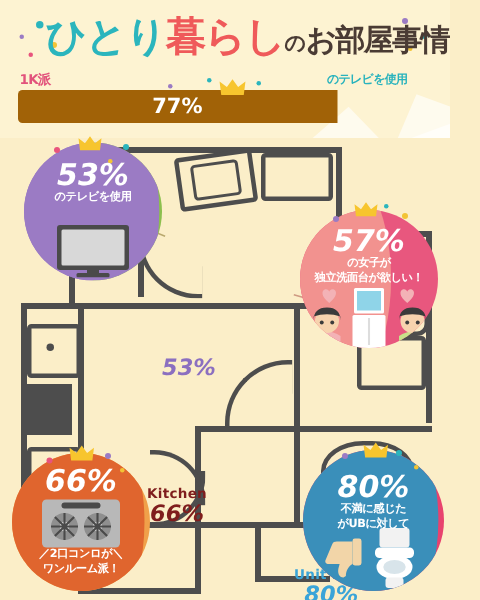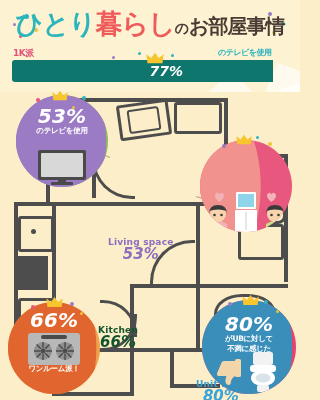--- a/index.html
+++ b/index.html
@@ -15,48 +15,48 @@
   .burst{position:absolute;left:0;top:0;width:300px;height:92px;overflow:hidden;background:#fdf3d2;}
   .burst .ray{position:absolute;left:150px;top:96px;width:300px;height:0;
     border-left:16px solid transparent;border-right:16px solid transparent;
     border-bottom:300px solid #ffffff;opacity:.62;transform-origin:50% 100%;}
   .headerband{position:absolute;left:0;top:0;width:300px;height:92px;overflow:hidden;}
 
   
   .dot{position:absolute;border-radius:50%;}
 
   
-  .title{position:absolute;left:0;top:6px;width:300px;text-align:center;white-space:nowrap;}
+  .title{position:absolute;left:0;top:6px;width:300px;text-align:center;white-space:nowrap;padding-left:15px;}
   .t-hitori{font-size:27px;font-weight:bold;color:#2bb5bd;letter-spacing:-1px;}
   .t-kurashi{font-size:27px;font-weight:bold;color:#ef5a5a;letter-spacing:-1px;}
   .t-no{font-size:14px;font-weight:bold;color:#4a3b34;}
   .t-rest{font-size:20px;font-weight:bold;color:#4a3b34;letter-spacing:-1px;}
 
   
   .lbl-1k{position:absolute;left:13px;top:47px;font-size:9px;font-weight:bold;color:#e2537c;letter-spacing:-.5px;}
   .lbl-one{position:absolute;left:218px;top:47px;font-size:8px;font-weight:bold;color:#29b3bd;letter-spacing:-.5px;}
   .bar{position:absolute;left:12px;top:60px;width:276px;height:22px;border-radius:3px;overflow:hidden;display:flex;}
-  .bar .seg-a{flex:0 0 77%;background:#0f766e;color:#fff;display:flex;align-items:center;justify-content:center;
-    font-size:14px;font-weight:bold;font-style:italic;padding-left:48px;}
+  .bar .seg-a{flex:0 0 77%;background:#a16207;color:#fff;display:flex;align-items:center;justify-content:center;
+    font-size:14px;font-weight:bold;}
   .bar .seg-b{flex:0 0 23%;background:#2fb6c2;color:#fff;display:flex;align-items:center;justify-content:center;
     font-size:13px;font-weight:bold;font-style:italic;}
   .crown{position:absolute;left:146px;top:52px;width:18px;height:12px;}
 
   
   .fp{position:absolute;left:0;top:88px;width:300px;height:312px;}
   .wall{position:absolute;background:#4d4d4d;}
   .furn{position:absolute;border:3px solid #4d4d4d;border-radius:3px;background:#fbeec8;}
   .arcdoor{position:absolute;border:3px solid #4d4d4d;background:transparent;}
 
   
   .rl{position:absolute;text-align:center;line-height:1.05;}
   .rl .nm{display:block;font-size:9px;font-weight:bold;letter-spacing:.2px;}
   .rl .pc{display:block;font-size:15px;font-weight:bold;font-style:italic;}
   .rl-living{left:108px;top:150px;color:#8b6fc0;}
-  .rl-kitchen{left:98px;top:238px;color:#14532d;text-align:center;}
+  .rl-kitchen{left:98px;top:238px;color:#7f1d1d;text-align:center;}
   .rl-unitbath{left:196px;top:292px;color:#3aa4d8;}
 
   .leader{position:absolute;background:#b9a96f;height:1px;transform-origin:0 0;}
   .leader.p{background:#cf9a82;}
   .leader.o{background:#e8a06e;}
 
   
   .bub{position:absolute;border-radius:50%;overflow:hidden;}
   .bub .half{position:absolute;top:0;width:50%;height:100%;}
   .bub .txt{position:absolute;left:0;width:100%;text-align:center;color:#fff;z-index:3;}
@@ -156,21 +156,20 @@
     <div class="wall" style="left:52px;top:260px;width:4px;height:48px;"></div>
     <div class="wall" style="left:130px;top:260px;width:4px;height:48px;"></div>
     <div class="wall" style="left:52px;top:304px;width:82px;height:4px;"></div>
     <div class="arcdoor" style="left:100px;top:212px;width:34px;height:34px;border-radius:0 34px 0 0;border-bottom:none;border-left:none;"></div>
     <div class="arcdoor" style="left:100px;top:226px;width:34px;height:34px;border-radius:0 0 34px 0;border-top:none;border-left:none;"></div>
 
     <div class="wall" style="left:170px;top:264px;width:4px;height:36px;"></div>
     <div class="wall" style="left:170px;top:296px;width:50px;height:4px;"></div>
 
     <div class="rl rl-living">
-      <span class="nm">Living space</span>
       <span class="pc">53%</span>
     </div>
     <div class="rl rl-kitchen">
       <span class="nm">Kitchen</span>
       <span class="pc">66%</span>
     </div>
     <div class="rl rl-unitbath">
       <span class="nm">Unit Bath</span>
       <span class="pc">80%</span>
     </div>
@@ -201,20 +200,25 @@
   <svg class="crown-s" style="left:52px;top:90px;width:16px;height:11px;" viewBox="0 0 24 16">
     <path d="M2 15 L0.5 3 L7 8 L12 1 L17 8 L23.5 3 L22 15 Z" fill="#f7c52e"></path>
   </svg>
   <div class="dot" style="left:36px;top:98px;width:4px;height:4px;background:#e8547d;"></div>
   <div class="dot" style="left:82px;top:96px;width:4px;height:4px;background:#2bb5bd;"></div>
   <div class="dot" style="left:72px;top:106px;width:3px;height:3px;background:#f2c335;"></div>
 
   <div class="bub b57">
     <div class="half" style="left:0;width:100%;background:#e8577e;"></div>
     <div class="half" style="left:0;width:100%;background:#f2928f;clip-path:ellipse(58% 100% at 8% 50%);"></div>
+    <div class="txt" style="top:10px;">
+      <span class="big">57%</span>
+      <span class="sml">の女子が</span>
+      <span class="sml">独立洗面台が欲しい！</span>
+    </div>
 
     <svg style="position:absolute;left:14px;top:52px;" width="11" height="10" viewBox="0 0 12 11">
       <path d="M6 11 C0 6.5 0 2 3 1 C4.6 .5 6 2 6 2.8 C6 2 7.4 .5 9 1 C12 2 12 6.5 6 11Z" fill="#f3b2b6"></path>
     </svg>
     <svg style="position:absolute;left:66px;top:52px;" width="11" height="10" viewBox="0 0 12 11">
       <path d="M6 11 C0 6.5 0 2 3 1 C4.6 .5 6 2 6 2.8 C6 2 7.4 .5 9 1 C12 2 12 6.5 6 11Z" fill="#f3b2b6"></path>
     </svg>
 
     <div class="icon-wrap" style="top:52px;">
       <svg width="24" height="40" viewBox="0 0 24 40">
@@ -259,37 +263,38 @@
         <rect x="14" y="3" width="26" height="4" rx="2" fill="#4a4a4a"></rect>
         <circle cx="16" cy="19" r="9" fill="#8f8f8f"></circle>
         <circle cx="16" cy="19" r="3.2" fill="#d9d9d9"></circle>
         <circle cx="38" cy="19" r="9" fill="#8f8f8f"></circle>
         <circle cx="38" cy="19" r="3.2" fill="#d9d9d9"></circle>
         <path d="M16 10 L16 28 M7 19 L25 19 M9.6 12.6 L22.4 25.4 M22.4 12.6 L9.6 25.4" stroke="#4a4a4a" stroke-width="1.4"></path>
         <path d="M38 10 L38 28 M29 19 L47 19 M31.6 12.6 L44.4 25.4 M44.4 12.6 L31.6 25.4" stroke="#4a4a4a" stroke-width="1.4"></path>
       </svg>
     </div>
     <div class="txt" style="top:62px;">
+      <span class="sml">／2口コンロが＼</span>
       <span class="sml">ワンルーム派！</span>
     </div>
   </div>
   <svg class="crown-s" style="left:46px;top:296px;width:17px;height:12px;" viewBox="0 0 24 16">
     <path d="M2 15 L0.5 3 L7 8 L12 1 L17 8 L23.5 3 L22 15 Z" fill="#f7c52e"></path>
   </svg>
   <div class="dot" style="left:31px;top:305px;width:4px;height:4px;background:#e8547d;"></div>
   <div class="dot" style="left:70px;top:302px;width:4px;height:4px;background:#9b7bc4;"></div>
   <div class="dot" style="left:80px;top:312px;width:3px;height:3px;background:#f2c335;"></div>
 
   <div class="bub b80">
     <div class="half" style="left:0;width:100%;background:#e8426e;"></div>
     <div class="half" style="left:0;width:100%;background:#3a8fba;clip-path:ellipse(66% 100% at 30% 50%);"></div>
     <div class="txt" style="top:14px;">
       <span class="big">80%</span>
+      <span class="sml">不満に感じた</span>
       <span class="sml">がUBに対して</span>
-      <span class="sml">不満に感じた</span>
     </div>
 
     <svg style="position:absolute;left:14px;top:58px;" width="26" height="28" viewBox="0 0 26 28">
       <path d="M13 27 C10 27 9 24 9.6 21 L10.4 18 L3 18 C1 18 0.4 16.4 1.2 15 L5.4 5 C6 3.4 7 3 8.6 3 L19 3 L19 18 C16 19.6 14.6 23 14.6 26 Z" fill="#f2d5a8"></path>
       <rect x="19" y="1" width="6" height="18" rx="1.6" fill="#f2d5a8"></rect>
     </svg>
 
     <svg style="position:absolute;left:44px;top:52px;" width="34" height="40" viewBox="0 0 34 40">
       <rect x="7" y="0" width="20" height="13" rx="2" fill="#f2f2f2"></rect>
       <rect x="4" y="13" width="26" height="7" rx="3" fill="#ffffff"></rect>

